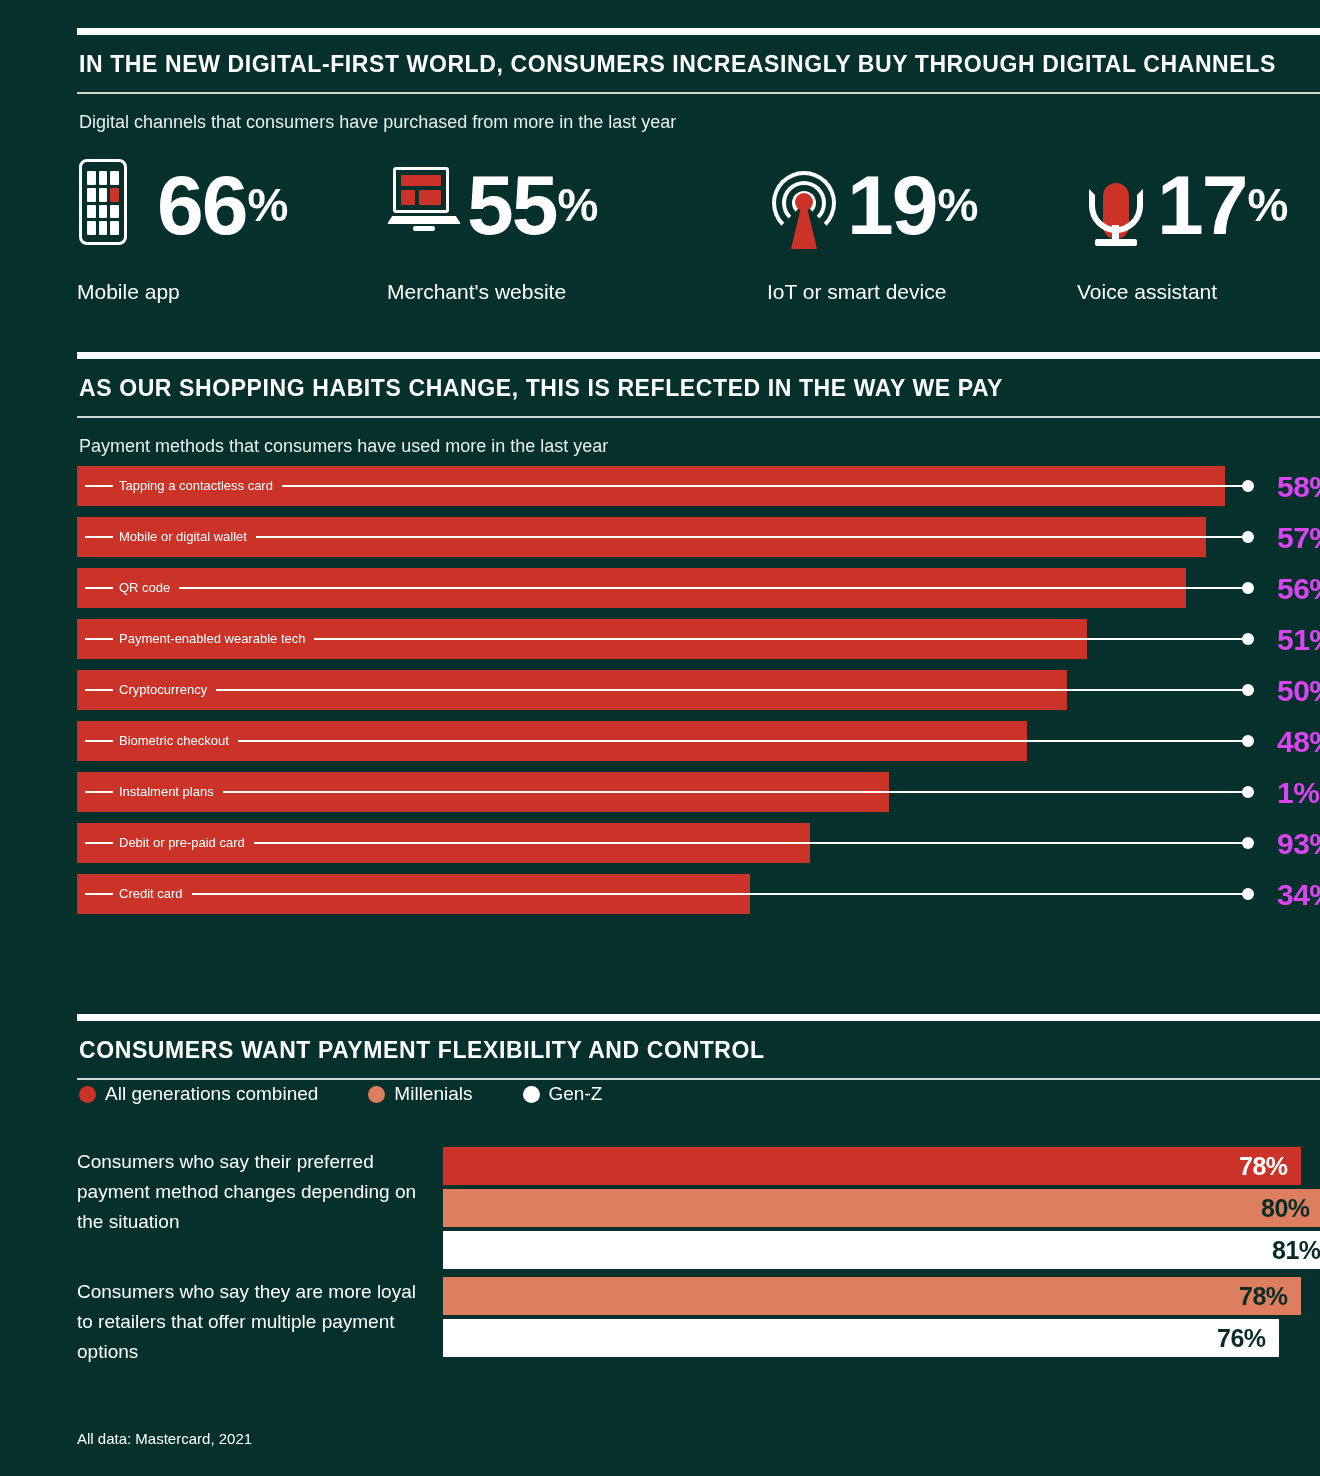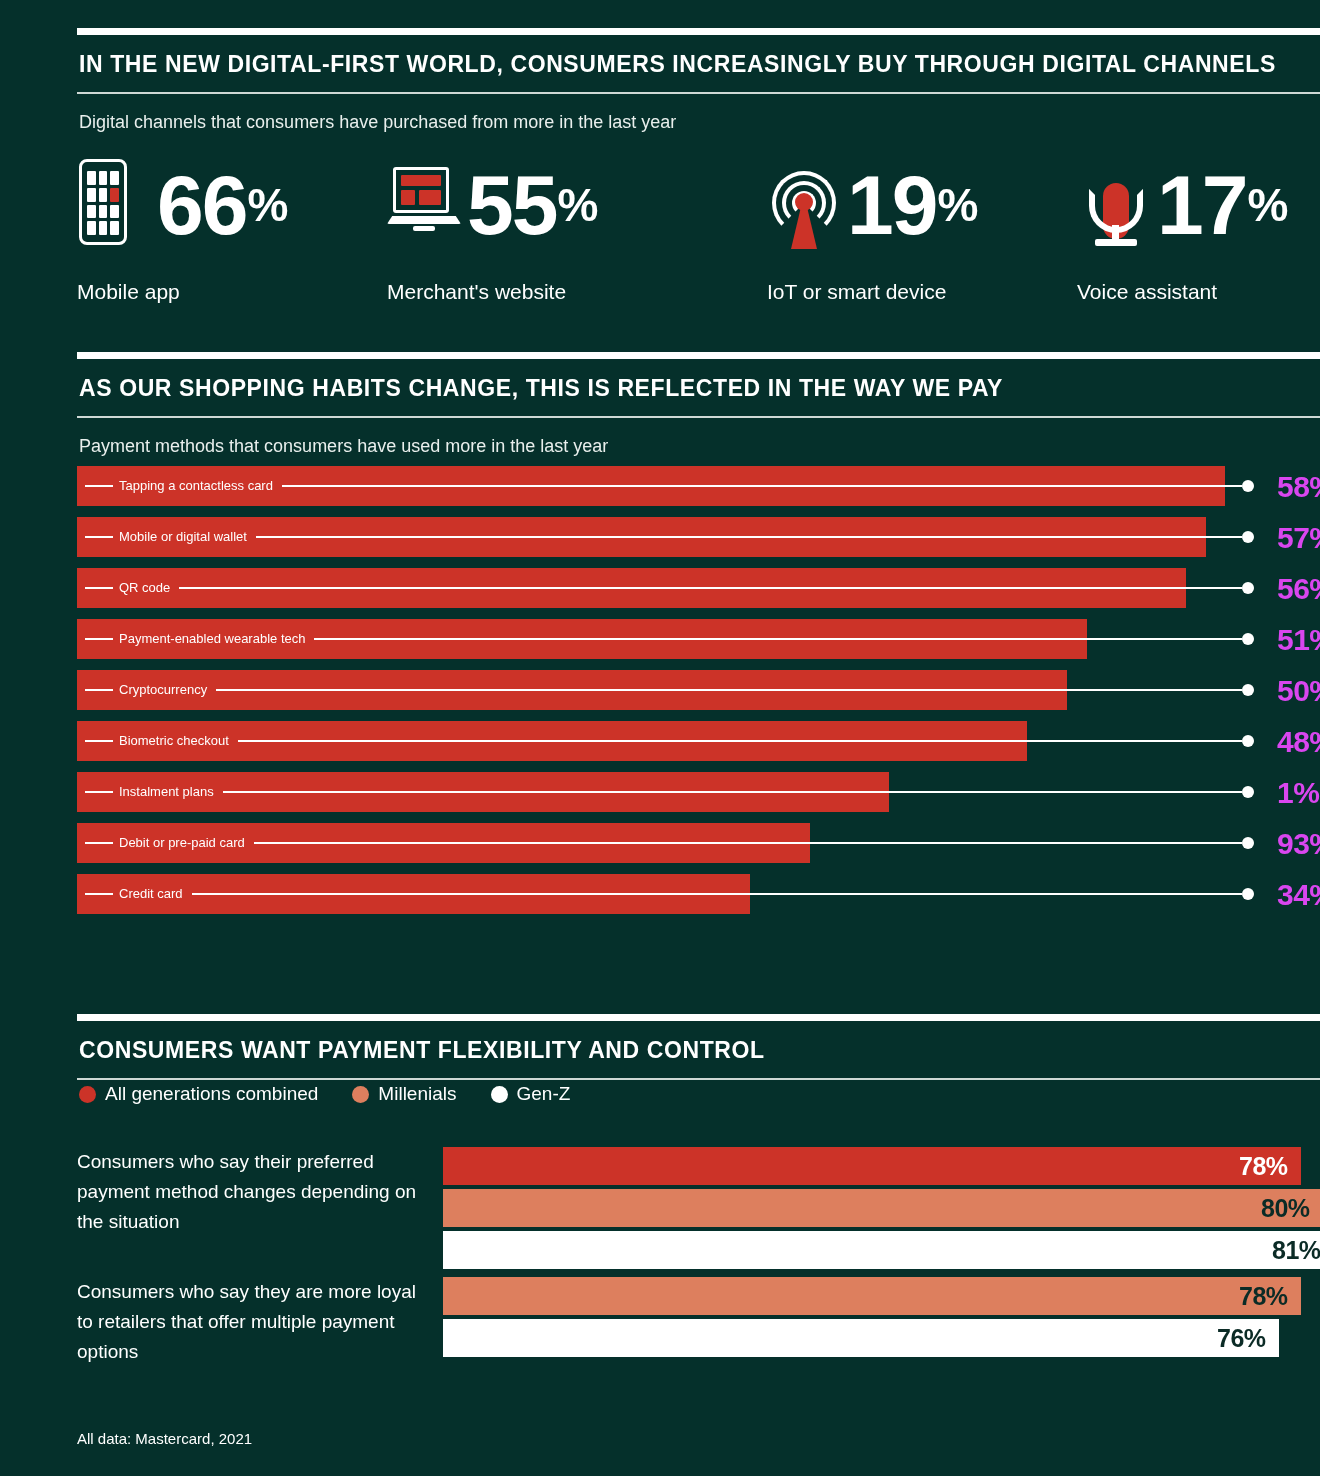--- a/index.html
+++ b/index.html
@@ -79,21 +79,21 @@
   .pmt-row{position:relative;height:51px;}
   .pmt-bar{position:absolute;left:0;top:0;height:40px;background:#cc3328;}
   .pmt-line{position:absolute;left:8px;top:19px;height:2px;background:#ffffff;}
   .pmt-dash{position:absolute;left:8px;top:19px;width:22px;height:2px;background:#ffffff;}
   .pmt-label{position:absolute;left:36px;top:8px;font-size:13px;font-weight:400;color:#fff;
       background:#cc3328;padding:0 9px 0 6px;line-height:24px;white-space:nowrap;}
   .pmt-dot{position:absolute;top:14px;width:12px;height:12px;border-radius:50%;background:#ffffff;}
   .pmt-val{position:absolute;left:1200px;top:4px;font-size:30px;font-weight:700;color:#d946ef;letter-spacing:-0.5px;}
 
   
-  .legend{position:absolute;left:34px;top:1083px;display:flex;align-items:center;gap:0;}
+  .legend{position:absolute;left:34px;top:1083px;display:flex;align-items:center;gap:16px;}
   .lg{display:flex;align-items:center;margin-right:34px;}
   .lg .dot{width:17px;height:17px;border-radius:50%;margin-right:9px;}
   .lg span{font-size:19px;color:#ffffff;white-space:nowrap;}
 
   
   .grp{position:absolute;left:32px;width:1256px;}
   .grp .lbl{position:absolute;left:0;top:0;width:358px;font-size:19px;line-height:30px;color:#fff;}
   .grp .bars{position:absolute;left:366px;top:0;width:890px;}
   .gbar{position:relative;height:38px;margin-bottom:4px;}
   .gbar .fill{position:absolute;left:0;top:0;height:38px;}

